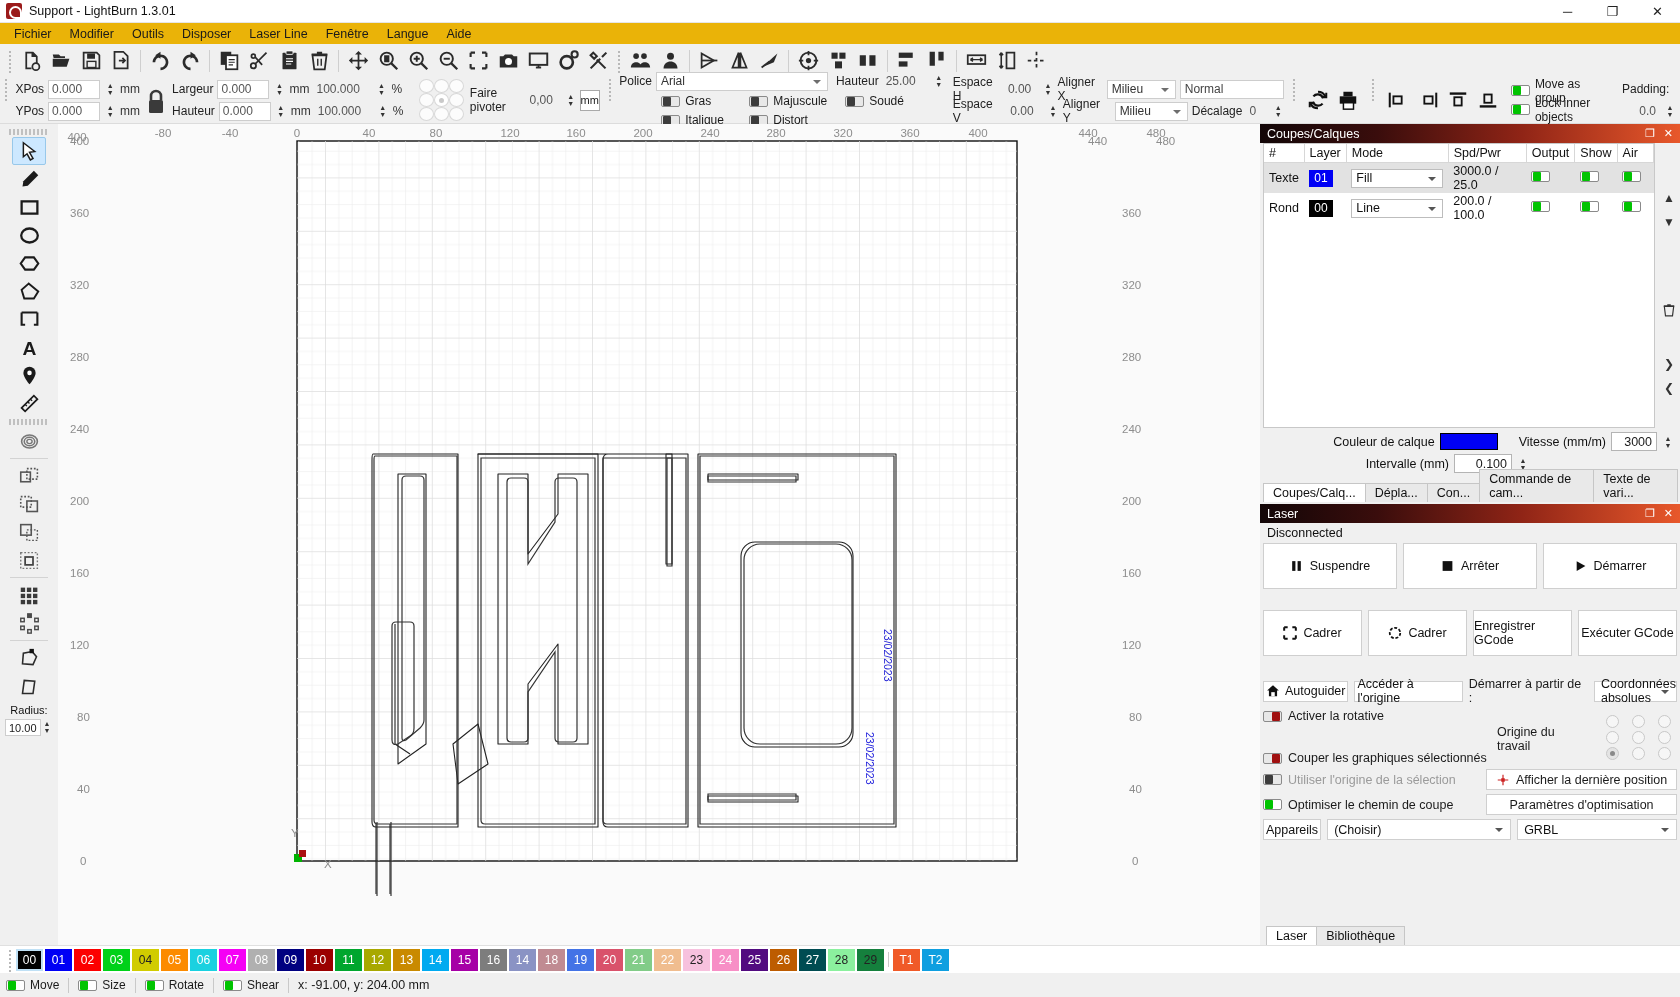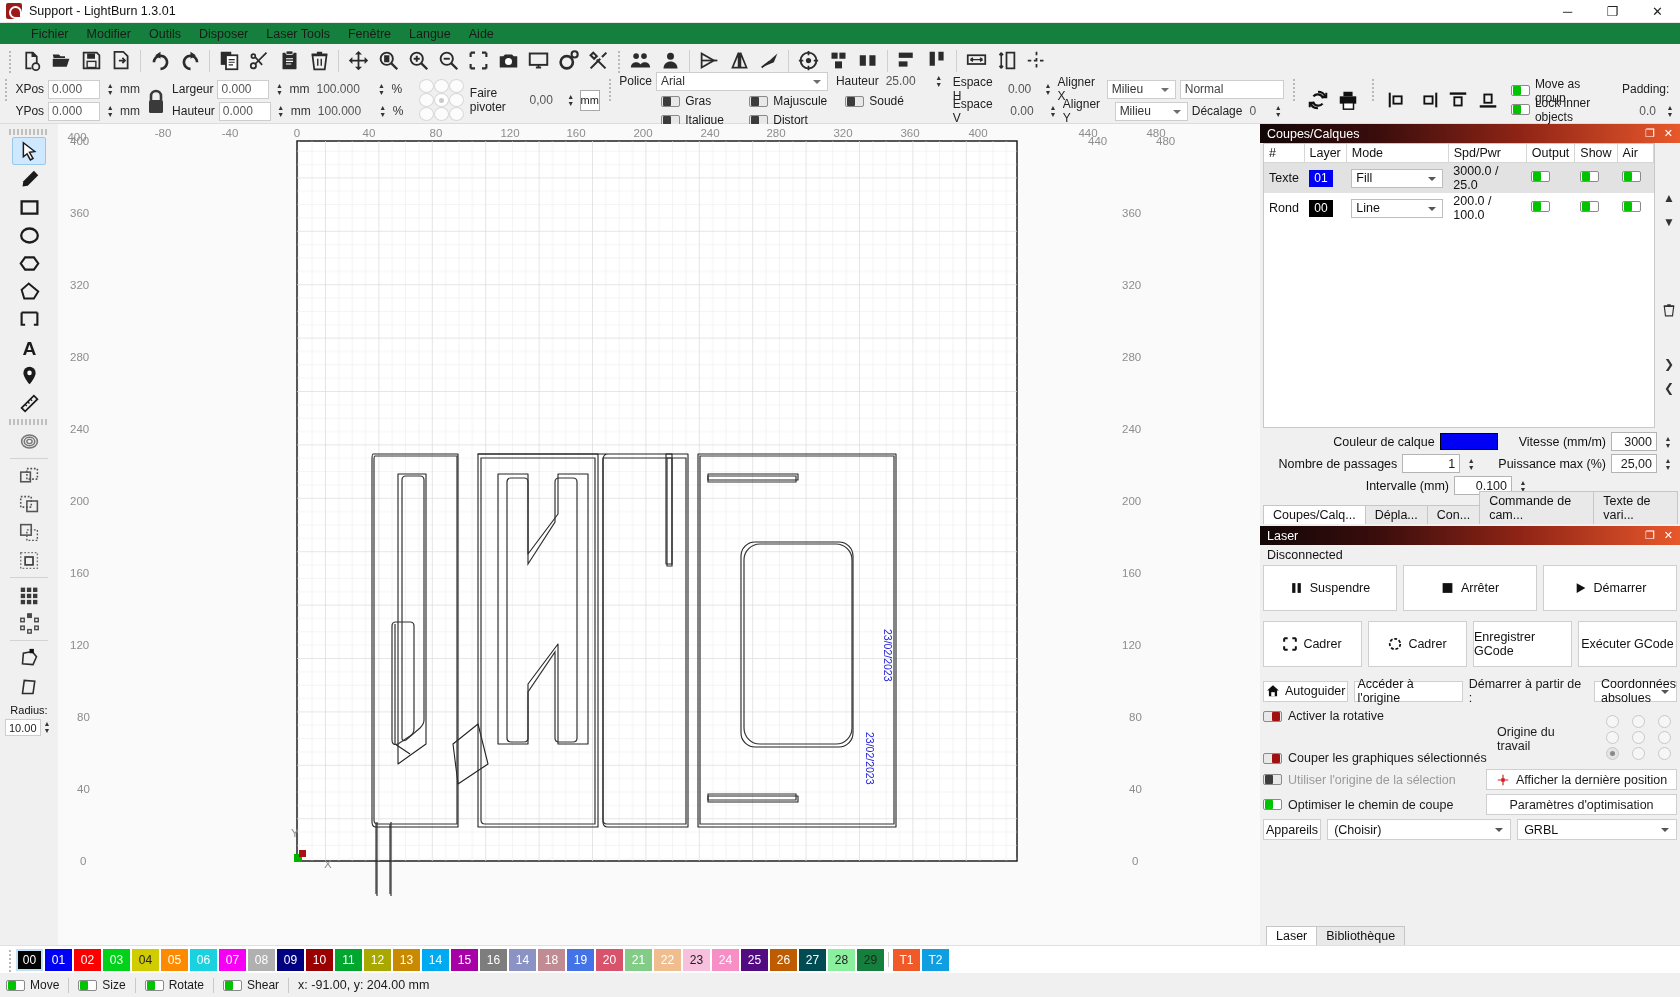--- a/index.html
+++ b/index.html
@@ -14,21 +14,21 @@
 
   
   .titlebar{ height:23px; background:#ffffff; display:flex; align-items:center; flex:none; border-bottom:1px solid #e6e6e6;}
   .tb-icon{ width:16px;height:16px;margin:0 7px 0 6px; background:#9b1b1b; border-radius:2px; position:relative; flex:none;}
   .tb-icon:after{content:"";position:absolute;left:3px;top:3px;width:9px;height:9px;border:2px solid #fff;border-radius:50% 50% 0 50%;}
   .tb-title{ font-size:12.5px; color:#111; }
   .tb-buttons{ margin-left:auto; display:flex; height:23px;}
   .tb-btn{ width:45px;height:23px; display:flex;align-items:center;justify-content:center; font-size:13px; color:#222;}
 
   
-  .menubar{ height:21px; background:#15803d; display:flex; align-items:center; padding-left:22px; flex:none;}
+  .menubar{ height:21px; background:#eab308; display:flex; align-items:center; padding-left:5px; flex:none;}
   .menu-item{ padding:2px 9px; font-size:12.5px; color:#1a1a1a; }
 
   
   .toolbar{ height:33px; background:#f0f0f0; display:flex; align-items:center; padding-left:4px; flex:none; }
   .grip{ width:6px;height:24px; margin:0 3px; background:
      repeating-linear-gradient(to bottom,#b8b8b8 0 2px,transparent 2px 4px);
      background-size:2px 4px; background-repeat:repeat-y; background-position:center;}
   .tbtn{ width:30px;height:29px;display:flex;align-items:center;justify-content:center;}
   .tbtn svg{ display:block; }
   .sep{ width:1px;height:22px;background:#cfcfcf;margin:0 4px;}
@@ -106,21 +106,21 @@
   .cpfield{ height:19px;border:1px solid #b4b4b4;background:#fff;font-size:12.5px;display:flex;align-items:center;
      justify-content:flex-end;padding-right:4px;}
   .swatch{ width:58px;height:17px;background:#0000f5;border:1px solid #000;}
 
   .tabs{ display:flex;align-items:flex-end;height:21px;margin:2px 3px 0 3px;font-size:12.5px;}
   .tab{ padding:2px 9px;border:1px solid #c6c6c6;border-bottom:none;background:#e9e9e9;color:#111;margin-right:-1px;}
   .tab.active{ background:#fff;}
 
   .laserpanel{ flex:1 1 auto; background:#f0f0f0; display:flex;flex-direction:column; padding:0 3px;min-height:0;}
   .status{ font-size:12.5px;padding:3px 4px;color:#111;}
-  .btngrid{ display:flex;gap:6px;margin-bottom:10px;}
+  .btngrid{ display:flex;gap:6px;margin-bottom:21px;}
   .bigbtn{ flex:1;height:46px;border:1px solid #cfcfcf;background:#fff;display:flex;align-items:center;justify-content:center;
     gap:7px;font-size:12.5px;color:#111;}
   .midbtn{ flex:1;height:46px;border:1px solid #cfcfcf;background:#fff;display:flex;align-items:center;justify-content:center;
     gap:6px;font-size:12.5px;color:#111;}
   .rowline{ display:flex;align-items:center;gap:6px;margin-bottom:4px;font-size:12.5px;}
   .smbtn{ height:21px;border:1px solid #cfcfcf;background:#fff;display:flex;align-items:center;justify-content:center;
      gap:5px;font-size:12.5px;padding:0 2px;color:#111;}
   .dimtext{ color:#9a9a9a;}
   .radgrid{ display:grid;grid-template-columns:repeat(3,26px);grid-template-rows:repeat(3,16px);}
   .radgrid span{ width:13px;height:13px;border-radius:50%;border:1px solid #c8c8c8;background:#f6f6f6;justify-self:center;}
@@ -153,21 +153,21 @@
       <div class="tb-btn">❐</div>
       <div class="tb-btn close">✕</div>
     </div>
   </div>
 
   <div class="menubar">
     <div class="menu-item">Fichier</div>
     <div class="menu-item">Modifier</div>
     <div class="menu-item">Outils</div>
     <div class="menu-item">Disposer</div>
-    <div class="menu-item">Laser Tools</div>
+    <div class="menu-item">Laser Line</div>
     <div class="menu-item">Fenêtre</div>
     <div class="menu-item">Langue</div>
     <div class="menu-item">Aide</div>
   </div>
 
   <div class="toolbar">
     <div class="grip"></div>
     <div class="tbtn">
         <svg width="21" height="21" viewBox="0 0 24 24">
           <path d="M5 2h9l5 5v9h-2V8h-5V4H7v16h5v2H5z" fill="#2b2b2b"></path>
@@ -950,34 +950,20 @@
           <span class="cplabel">Couleur de calque</span>
           <span class="swatch" style="background: rgb(0, 0, 245);"></span>
           <span class="cplabel" style="margin-left:16px;">Vitesse (mm/m)</span>
           <span class="cpfield" style="width:46px;">3000</span>
           <span class="spin">
               <i>▲</i>
               <i>▼</i>
             </span>
         </div>
         <div class="cprow">
-          <span class="cplabel">Nombre de passages</span>
-          <span class="cpfield" style="width:58px;">1</span>
-          <span class="spin">
-              <i>▲</i>
-              <i>▼</i>
-            </span>
-          <span class="cplabel" style="margin-left:16px;">Puissance max (%)</span>
-          <span class="cpfield" style="width:46px;">25,00</span>
-          <span class="spin">
-              <i>▲</i>
-              <i>▼</i>
-            </span>
-        </div>
-        <div class="cprow">
           <span class="cplabel">Intervalle (mm)</span>
           <span class="cpfield" style="width:58px;">0.100</span>
           <span class="spin">
               <i>▲</i>
               <i>▼</i>
             </span>
           <span style="width:140px"></span>
         </div>
       </div>
 

